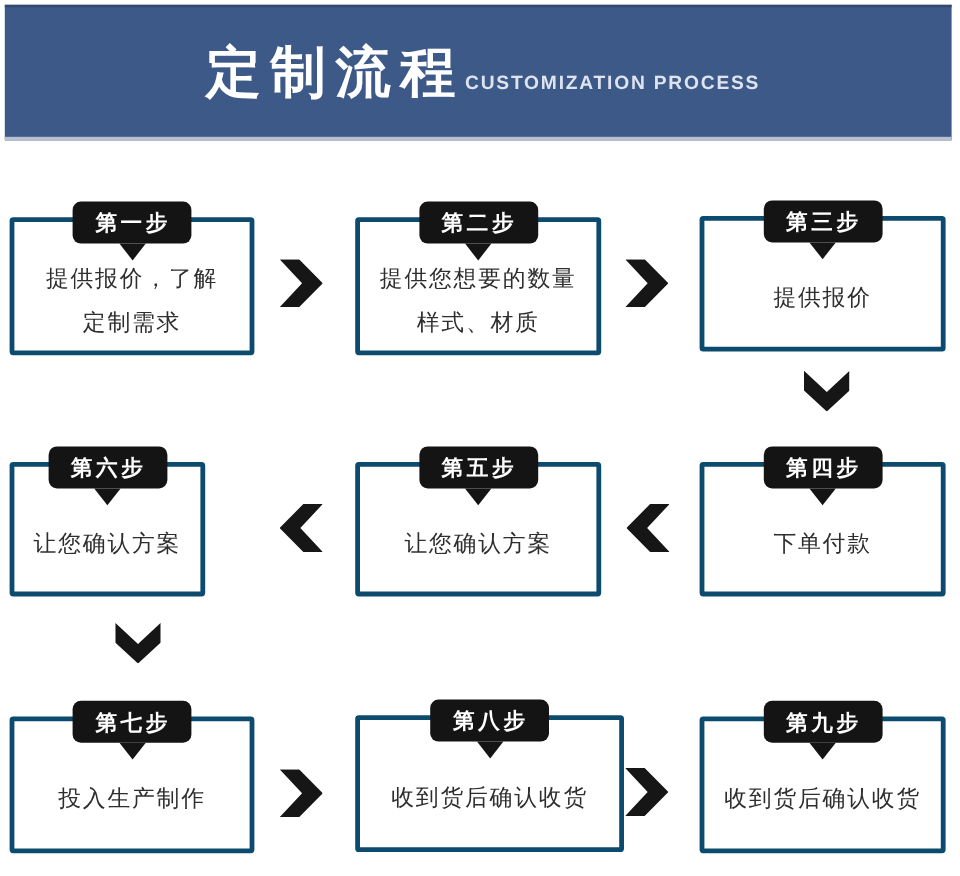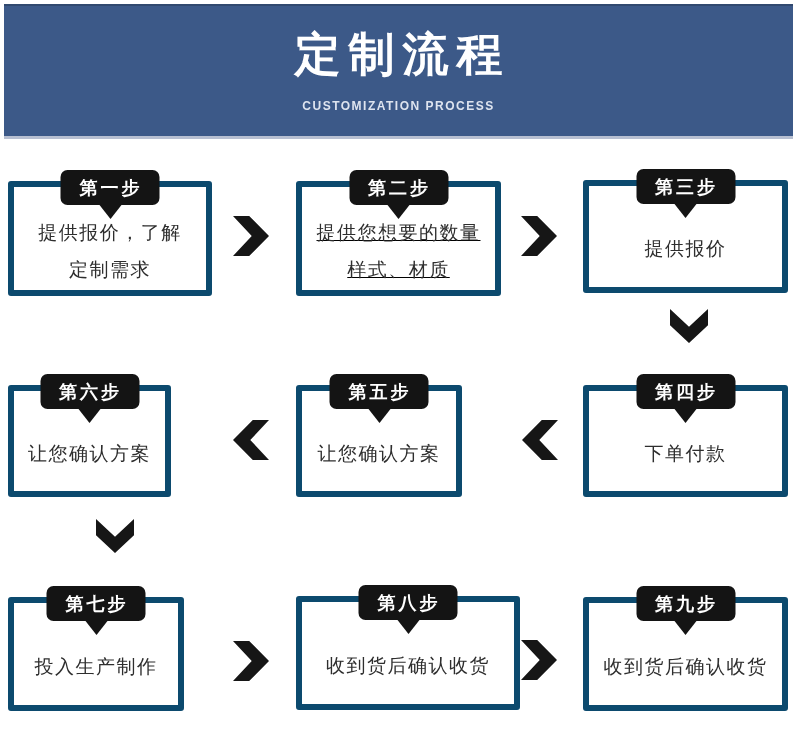--- a/index.html
+++ b/index.html
@@ -11,50 +11,49 @@
     width: 800px;
     height: 730px;
     background: #ffffff;
     overflow: hidden;
   }
 
   
   .banner {
     position: absolute;
     left: 4px; top: 4px;
-    width: 789px; height: 135px;
+    width: 789px; height: 113px;
     background: #3c5988;
     border-top: 2px solid #31496f;
     border-bottom: 3px solid #b7bfd1;
     display: flex;
-    flex-direction: column;
     align-items: center;
     justify-content: center;
   }
   .banner-title {
     color: #ffffff;
     font-size: 46px;
     font-weight: bold;
     letter-spacing: 8px;
     line-height: 1.1;
     text-indent: 8px; 
   }
   .banner-subtitle {
     color: #dee4ef;
-    font-size: 12px;
+    font-size: 16px;
     font-weight: bold;
     letter-spacing: 1.5px;
     margin-top: 20px;
   }
 
   
   .step {
     position: absolute;
     background: #ffffff;
-    border: 6px solid #0c4a6e;
+    border: 4px solid #0c4a6e;
     border-radius: 3px;
     display: flex;
     flex-direction: column;
     align-items: center;
     justify-content: center;
     padding-top: 24px;
     text-align: center;
   }
   .box-line {
     display: block;
@@ -111,21 +110,21 @@
 
   <section class="step" style="left:8px; top:181px; width:204px; height:115px;">
     <div class="tag">
       <span>第一步</span>
       <span class="tag-pointer"></span>
     </div>
     <span class="box-line">提供报价，了解</span>
     <span class="box-line">定制需求</span>
   </section>
 
-  <section class="step" style="left:296px; top:181px; width:205px; height:115px;text-decoration:underline;">
+  <section class="step" style="left:296px; top:181px; width:205px; height:115px;">
     <div class="tag">
       <span>第二步</span>
       <span class="tag-pointer"></span>
     </div>
     <span class="box-line">提供您想要的数量</span>
     <span class="box-line">样式、材质</span>
   </section>
 
   <section class="step" style="left:583px; top:385px; width:205px; height:112px;">
     <div class="tag">
@@ -136,37 +135,37 @@
   </section>
 
   <section class="step" style="left:583px; top:180px; width:205px; height:113px;">
     <div class="tag">
       <span>第三步</span>
       <span class="tag-pointer"></span>
     </div>
     <span class="box-line">提供报价</span>
   </section>
 
-  <section class="step" style="left:296px; top:385px; width:166px; height:112px;">
+  <section class="step" style="left:296px; top:385px; width:205px; height:112px;">
     <div class="tag">
       <span>第五步</span>
       <span class="tag-pointer"></span>
     </div>
     <span class="box-line">让您确认方案</span>
   </section>
 
   <section class="step" style="left:8px; top:385px; width:163px; height:112px;">
     <div class="tag">
       <span>第六步</span>
       <span class="tag-pointer"></span>
     </div>
     <span class="box-line">让您确认方案</span>
   </section>
 
-  <section class="step" style="left:8px; top:597px; width:176px; height:114px;">
+  <section class="step" style="left:8px; top:597px; width:204px; height:114px;">
     <div class="tag">
       <span>第七步</span>
       <span class="tag-pointer"></span>
     </div>
     <span class="box-line">投入生产制作</span>
   </section>
 
   <section class="step" style="left:296px; top:596px; width:224px; height:114px;">
     <div class="tag">
       <span>第八步</span>

